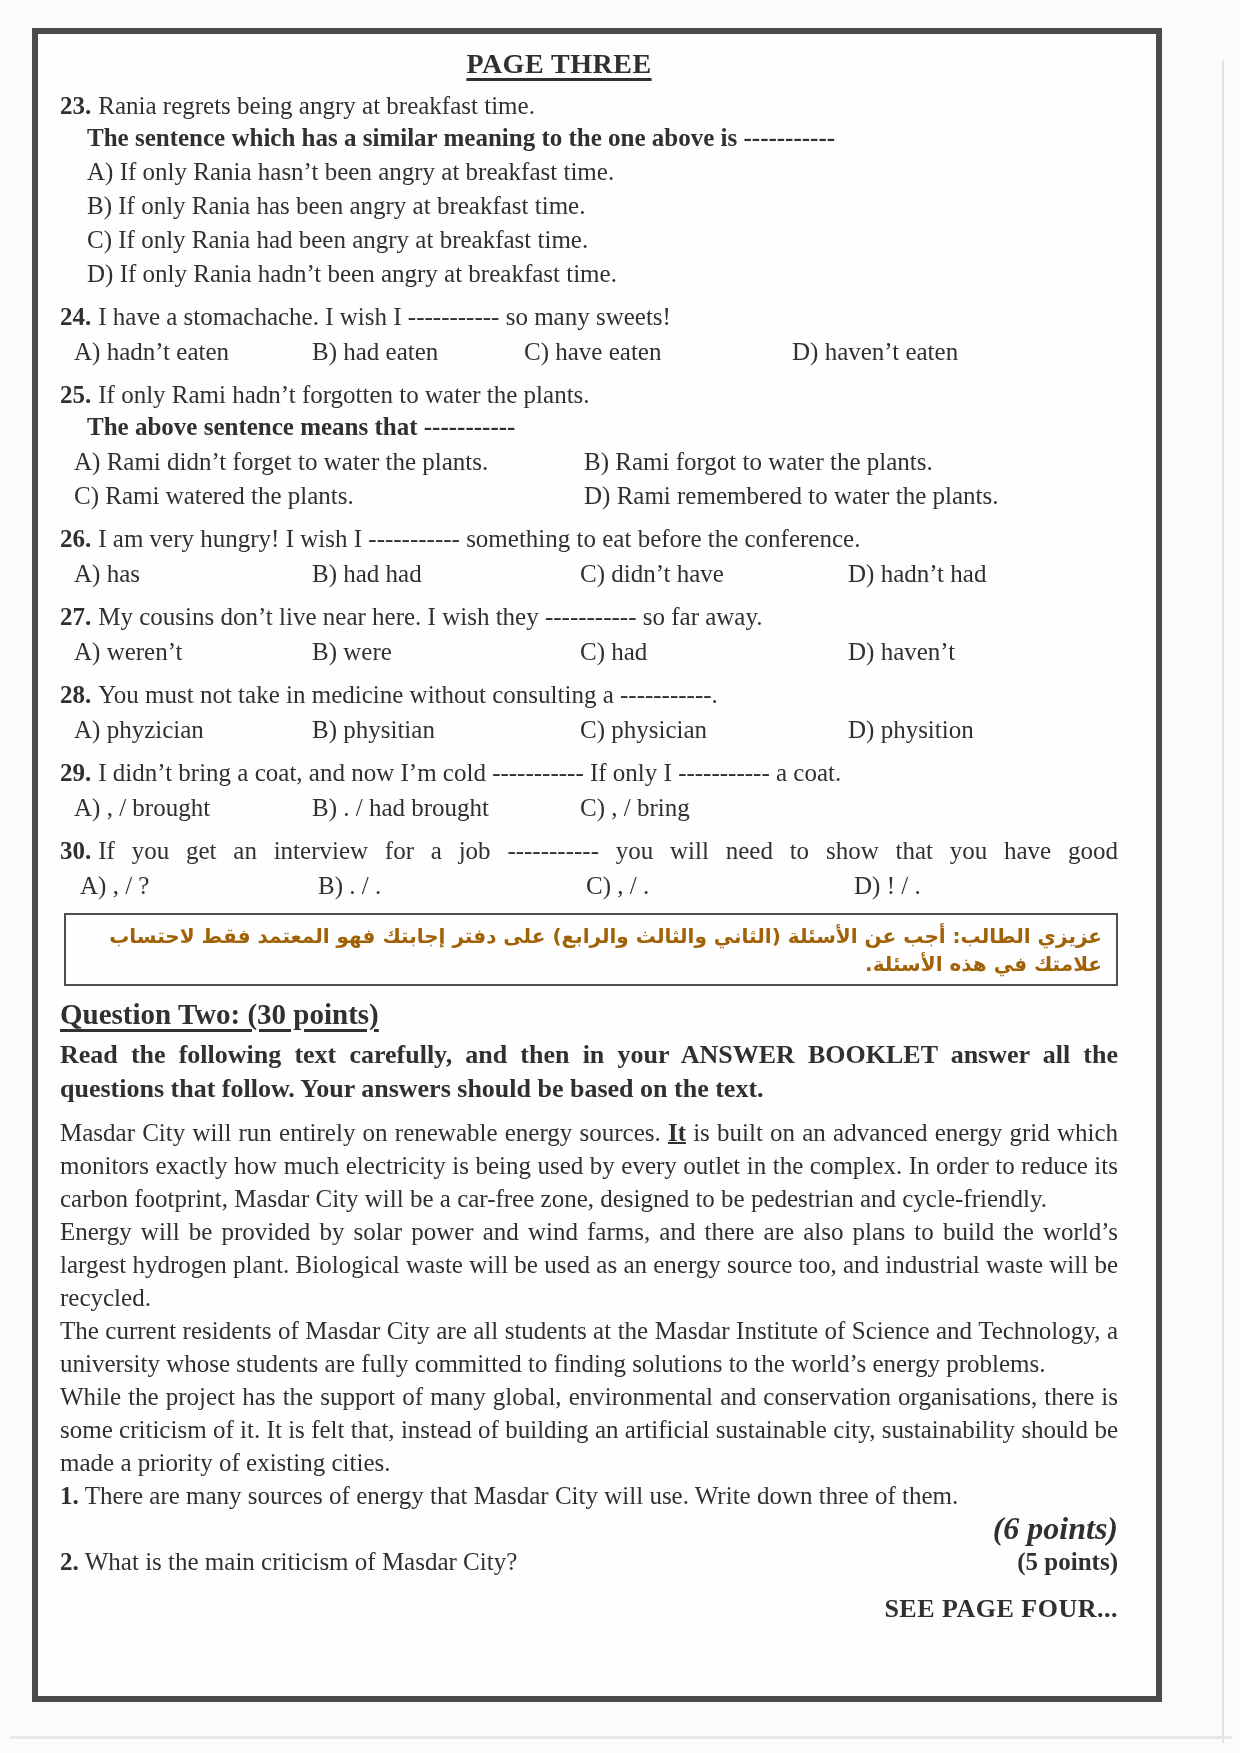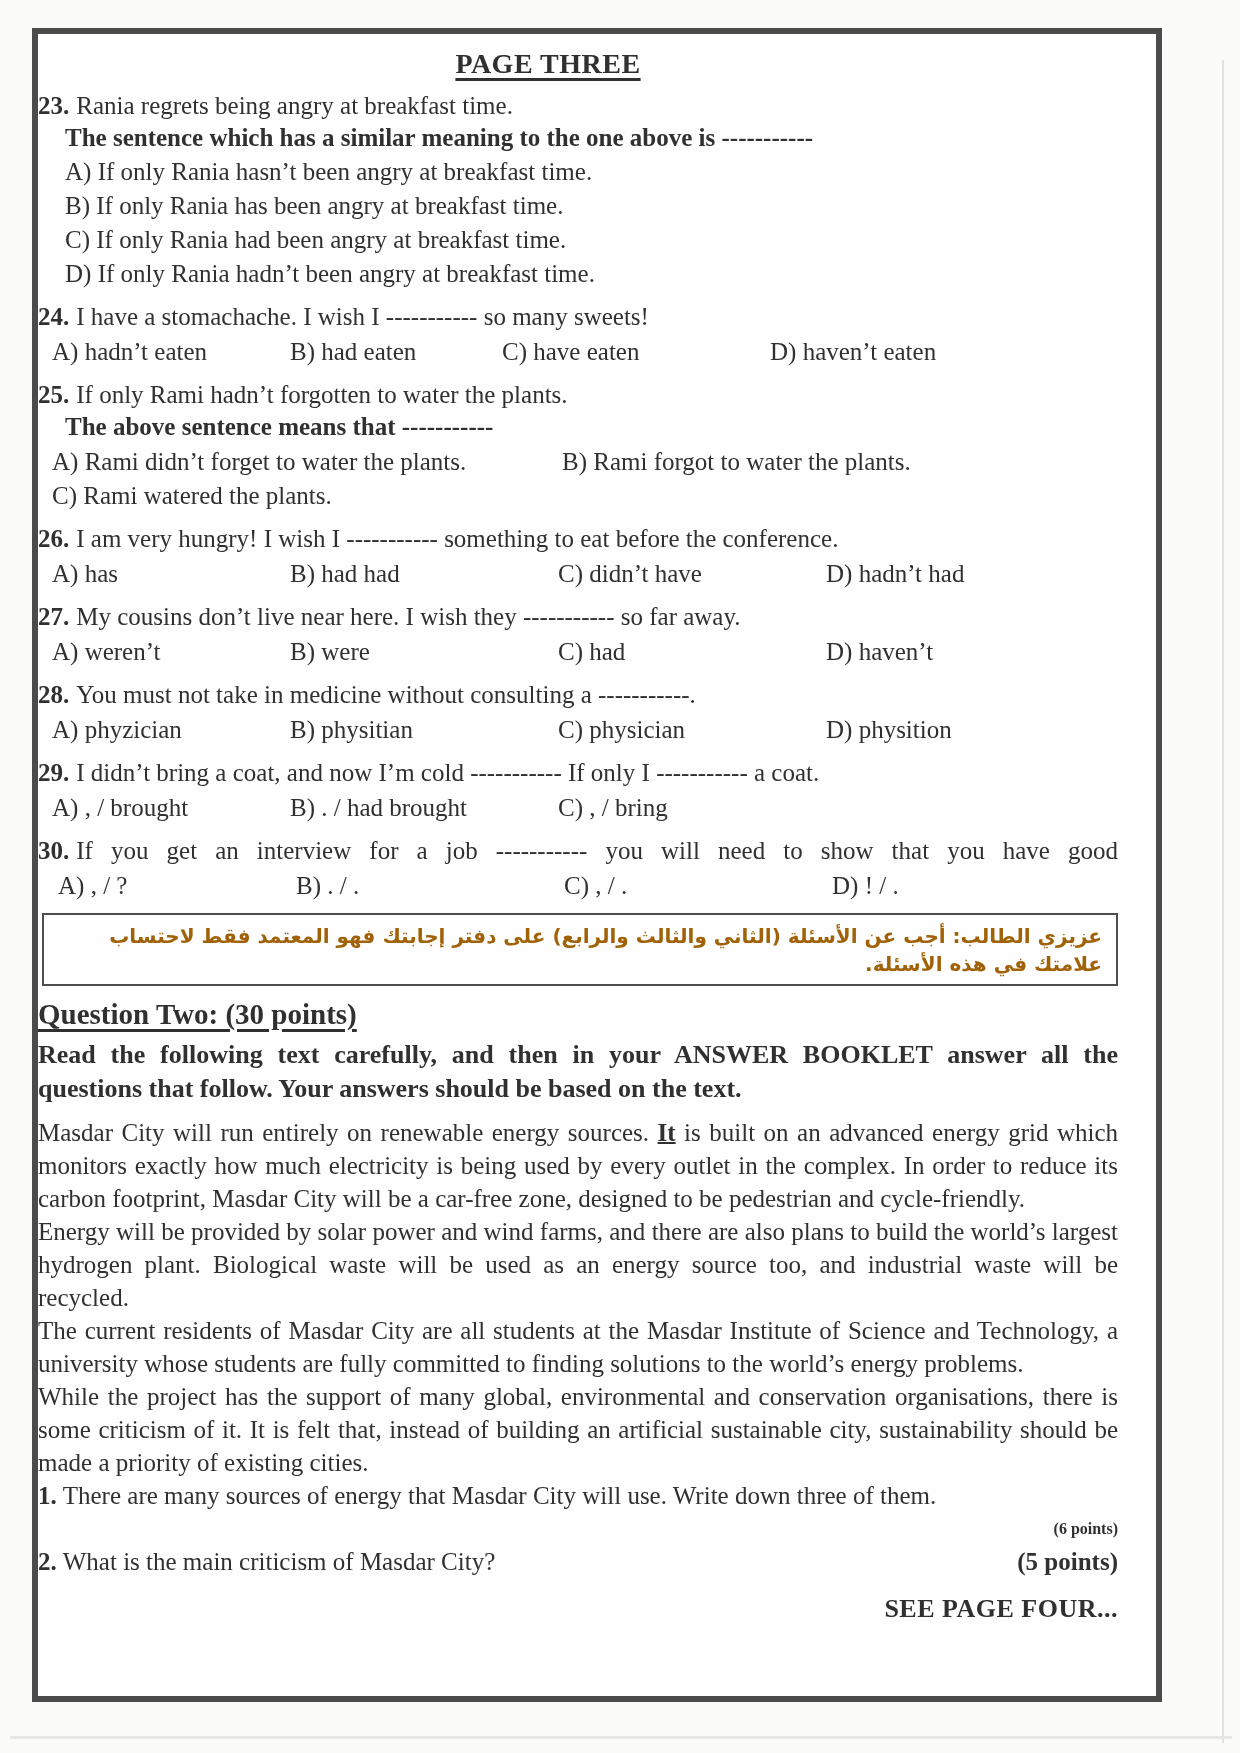--- a/index.html
+++ b/index.html
@@ -17,21 +17,21 @@
   }
   .frame {
     position: absolute;
     left: 32px;
     top: 28px;
     width: 1130px;
     height: 1674px;
     box-sizing: border-box;
     border: 6px solid #4b4b4b;
     background: #fefefe;
-    padding: 12px 38px 8px 0;
+    padding: 12px 38px 8px 22px;
     overflow: hidden;
   }
   .scan-edge-right {
     position: absolute;
     top: 60px;
     bottom: 10px;
     right: 16px;
     width: 2px;
     background: #e2e2e0;
   }
@@ -126,24 +126,25 @@
     font-weight: bold;
     text-decoration: underline;
     text-decoration-thickness: 2px;
   }
   .task-line {
     font-size: 25px;
     line-height: 33px;
   }
   .task-num { font-weight: bold; margin-right: 6px; }
   .points-line {
-    font-size: 16px;
+    font-size: 32px;
     line-height: 33px;
     font-weight: bold;
     text-align: right;
+    font-style: italic;
   }
   .task-row {
     display: flex;
     justify-content: space-between;
     font-size: 25px;
     line-height: 33px;
   }
   .task-row .points { font-weight: bold; }
   .footer-line {
     font-size: 26px;
@@ -184,20 +185,21 @@
     </div>
   </div>
 
   <div class="q">
     <div><span class="qnum">25.</span><span>If only Rami hadn’t forgotten to water the plants.</span></div>
     <div class="q-prompt">The above sentence means that -----------</div>
     <div class="opts grid-2">
       <span>A) Rami didn’t forget to water the plants.</span>
       <span>B) Rami forgot to water the plants.</span>
       <span>C) Rami watered the plants.</span>
+      <span>D) Rami remembered to water the plants.</span>
     </div>
   </div>
 
   <div class="q">
     <div><span class="qnum">26.</span><span>I am very hungry! I wish I ----------- something to eat before the conference.</span></div>
     <div class="opts grid-b">
       <span>A) has</span>
       <span>B) had had</span>
       <span>C) didn’t have</span>
       <span>D) hadn’t had</span>

